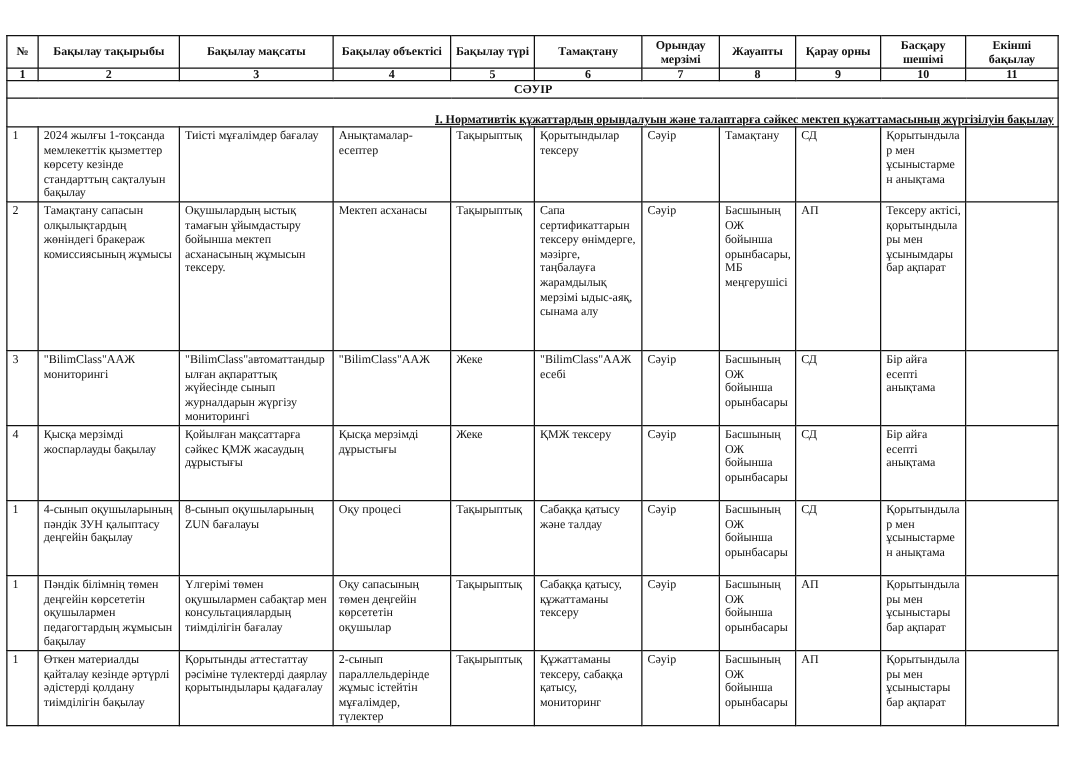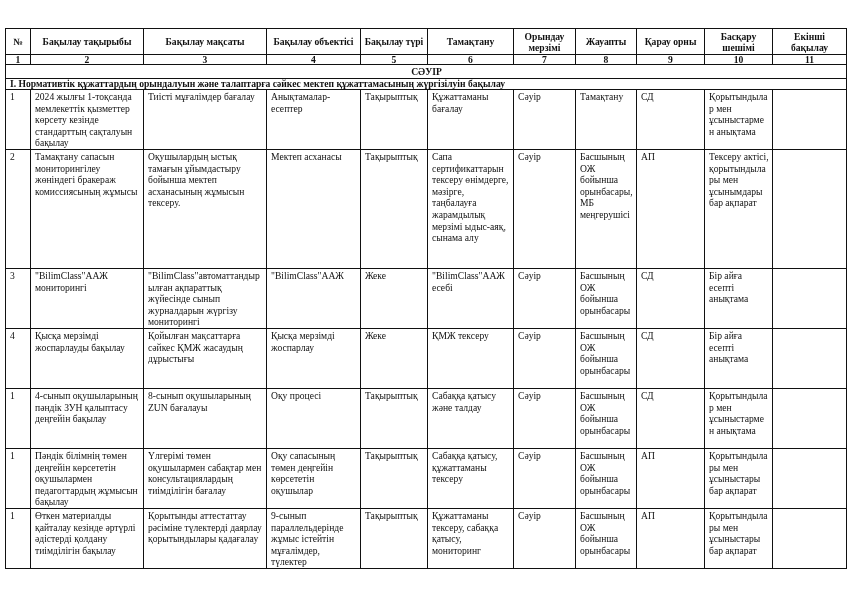--- a/index.html
+++ b/index.html
@@ -23,21 +23,21 @@
     font-weight: bold;
     text-align: center;
     vertical-align: middle;
     font-size: 9.6px;
     line-height: 11px;
     padding: 0 2px;
   }
   tr.hdr th { height: 25px; }
   tr.nums th { height: 9px; line-height: 9px; font-size: 9.6px; }
   tr.month td { text-align: center; font-weight: bold; height: 12px; line-height: 12px; }
-  tr.section td { text-align: left; font-weight: bold; height: 10px; line-height: 10px; padding-top: 0; }
+  tr.section td { text-align: right; font-weight: bold; height: 10px; line-height: 10px; padding-top: 12px; text-decoration: underline; }
   td.no { vertical-align: middle; padding-left: 4px; }
   tr.r-a td { height: 58px; }
   tr.r-b td { height: 117px; }
   tr.r-c td { height: 58px; }
   tr.r-d td { height: 58px; }
   tr.r-e td { height: 58px; }
   tr.r-f td { height: 58px; }
   tr.r-g td { height: 58px; }
 </style>
 </head>
@@ -90,30 +90,30 @@
 
     <tr class="section">
       <td colspan="11">І. Нормативтік құжаттардың орындалуын және талаптарға сәйкес мектеп құжаттамасының жүргізілуін бақылау</td>
     </tr>
     <tr class="r-a">
       <td class="no">1</td>
       <td>2024 жылғы 1-тоқсанда мемлекеттік қызметтер көрсету кезінде стандарттың сақталуын бақылау</td>
       <td>Тиісті мұғалімдер бағалау</td>
       <td>Анықтамалар-есептер</td>
       <td>Тақырыптық</td>
-      <td>Құжаттаманы бағалау</td>
+      <td>Қорытындылар тексеру</td>
       <td>Сәуір</td>
       <td>Тамақтану</td>
       <td>СД</td>
       <td>Қорытындылар мен ұсыныстармен анықтама</td>
       <td></td>
     </tr>
     <tr class="r-b">
       <td class="no">2</td>
-      <td>Тамақтану сапасын мониторингілеу жөніндегі бракераж комиссиясының жұмысы</td>
+      <td>Тамақтану сапасын олқылықтардың жөніндегі бракераж комиссиясының жұмысы</td>
       <td>Оқушылардың ыстық тамағын ұйымдастыру бойынша мектеп асханасының жұмысын тексеру.</td>
       <td>Мектеп асханасы</td>
       <td>Тақырыптық</td>
       <td>Сапа сертификаттарын тексеру өнімдерге, мәзірге, таңбалауға жарамдылық мерзімі ыдыс-аяқ, сынама алу</td>
       <td>Сәуір</td>
       <td>Басшының ОЖ бойынша орынбасары, МБ меңгерушісі</td>
       <td>АП</td>
       <td>Тексеру актісі, қорытындылары мен ұсынымдары бар ақпарат</td>
       <td></td>
     </tr>
@@ -127,21 +127,21 @@
       <td>Сәуір</td>
       <td>Басшының ОЖ бойынша орынбасары</td>
       <td>СД</td>
       <td>Бір айға есепті анықтама</td>
       <td></td>
     </tr>
     <tr class="r-d">
       <td class="no">4</td>
       <td>Қысқа мерзімді жоспарлауды бақылау</td>
       <td>Қойылған мақсаттарға сәйкес ҚМЖ жасаудың дұрыстығы</td>
-      <td>Қысқа мерзімді жоспарлау</td>
+      <td>Қысқа мерзімді дұрыстығы</td>
       <td>Жеке</td>
       <td>ҚМЖ тексеру</td>
       <td>Сәуір</td>
       <td>Басшының ОЖ бойынша орынбасары</td>
       <td>СД</td>
       <td>Бір айға есепті анықтама</td>
       <td></td>
     </tr>
 
     <tr class="r-e">
@@ -169,21 +169,21 @@
       <td>Басшының ОЖ бойынша орынбасары</td>
       <td>АП</td>
       <td>Қорытындылары мен ұсыныстары бар ақпарат</td>
       <td></td>
     </tr>
 
     <tr class="r-g">
       <td class="no">1</td>
       <td>Өткен материалды қайталау кезінде әртүрлі әдістерді қолдану тиімділігін бақылау</td>
       <td>Қорытынды аттестаттау рәсіміне түлектерді даярлау қорытындылары қадағалау</td>
-      <td>9-сынып параллельдерінде жұмыс істейтін мұғалімдер, түлектер</td>
+      <td>2-сынып параллельдерінде жұмыс істейтін мұғалімдер, түлектер</td>
       <td>Тақырыптық</td>
       <td>Құжаттаманы тексеру, сабаққа қатысу, мониторинг</td>
       <td>Сәуір</td>
       <td>Басшының ОЖ бойынша орынбасары</td>
       <td>АП</td>
       <td>Қорытындылары мен ұсыныстары бар ақпарат</td>
       <td></td>
     </tr>
   </tbody>
 </table>

